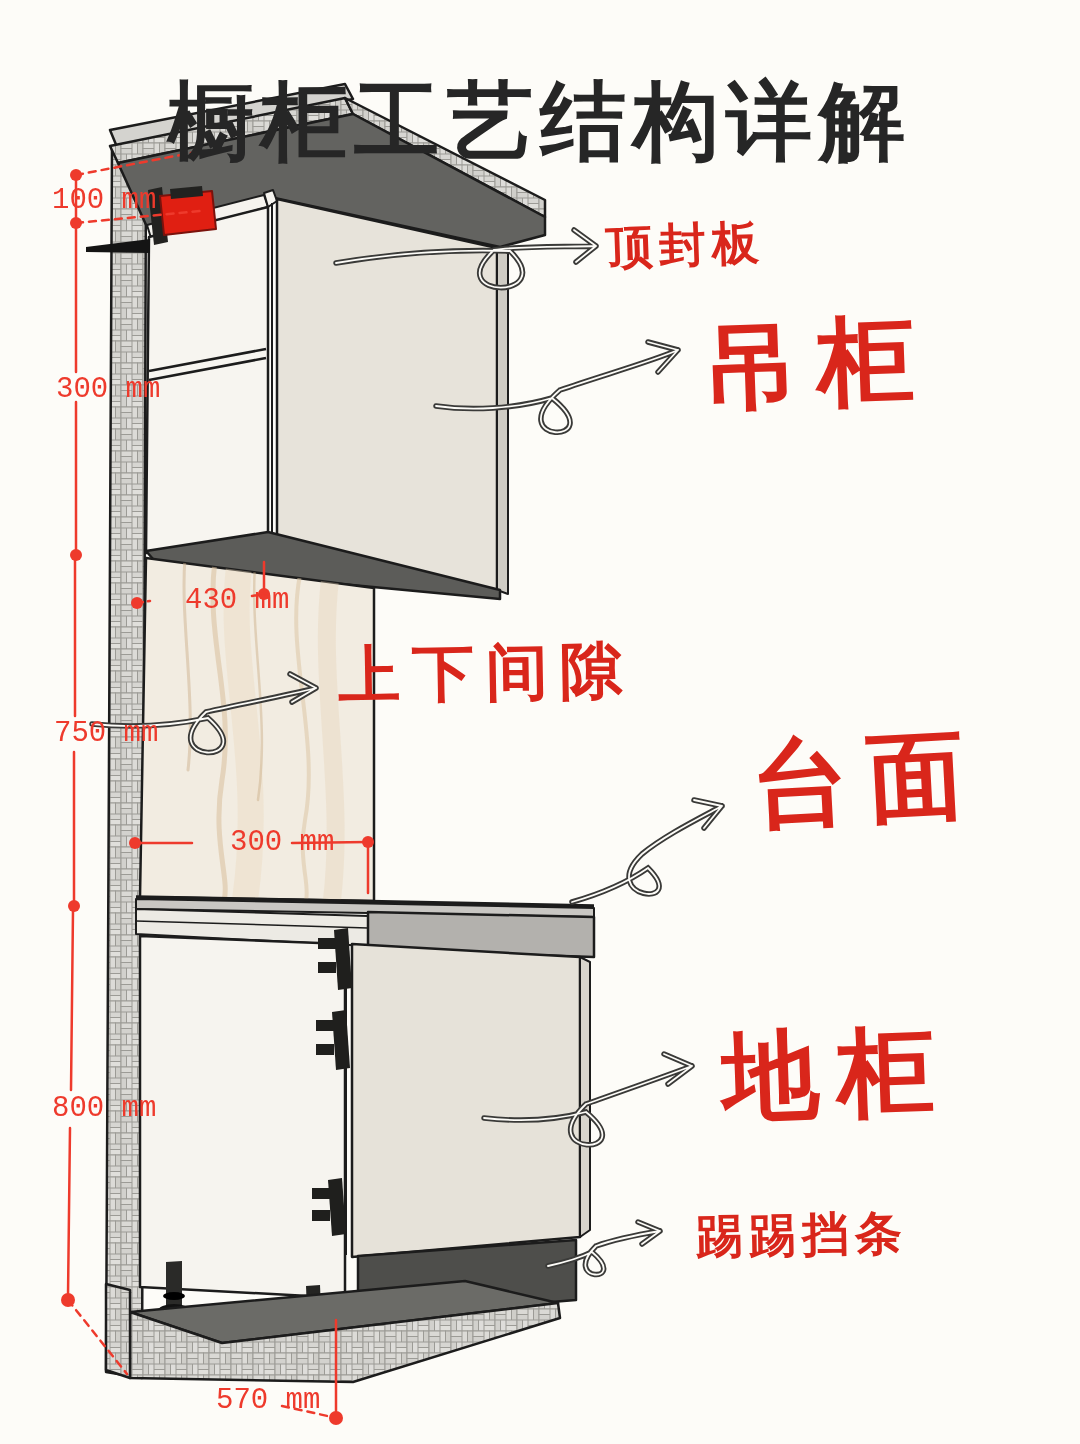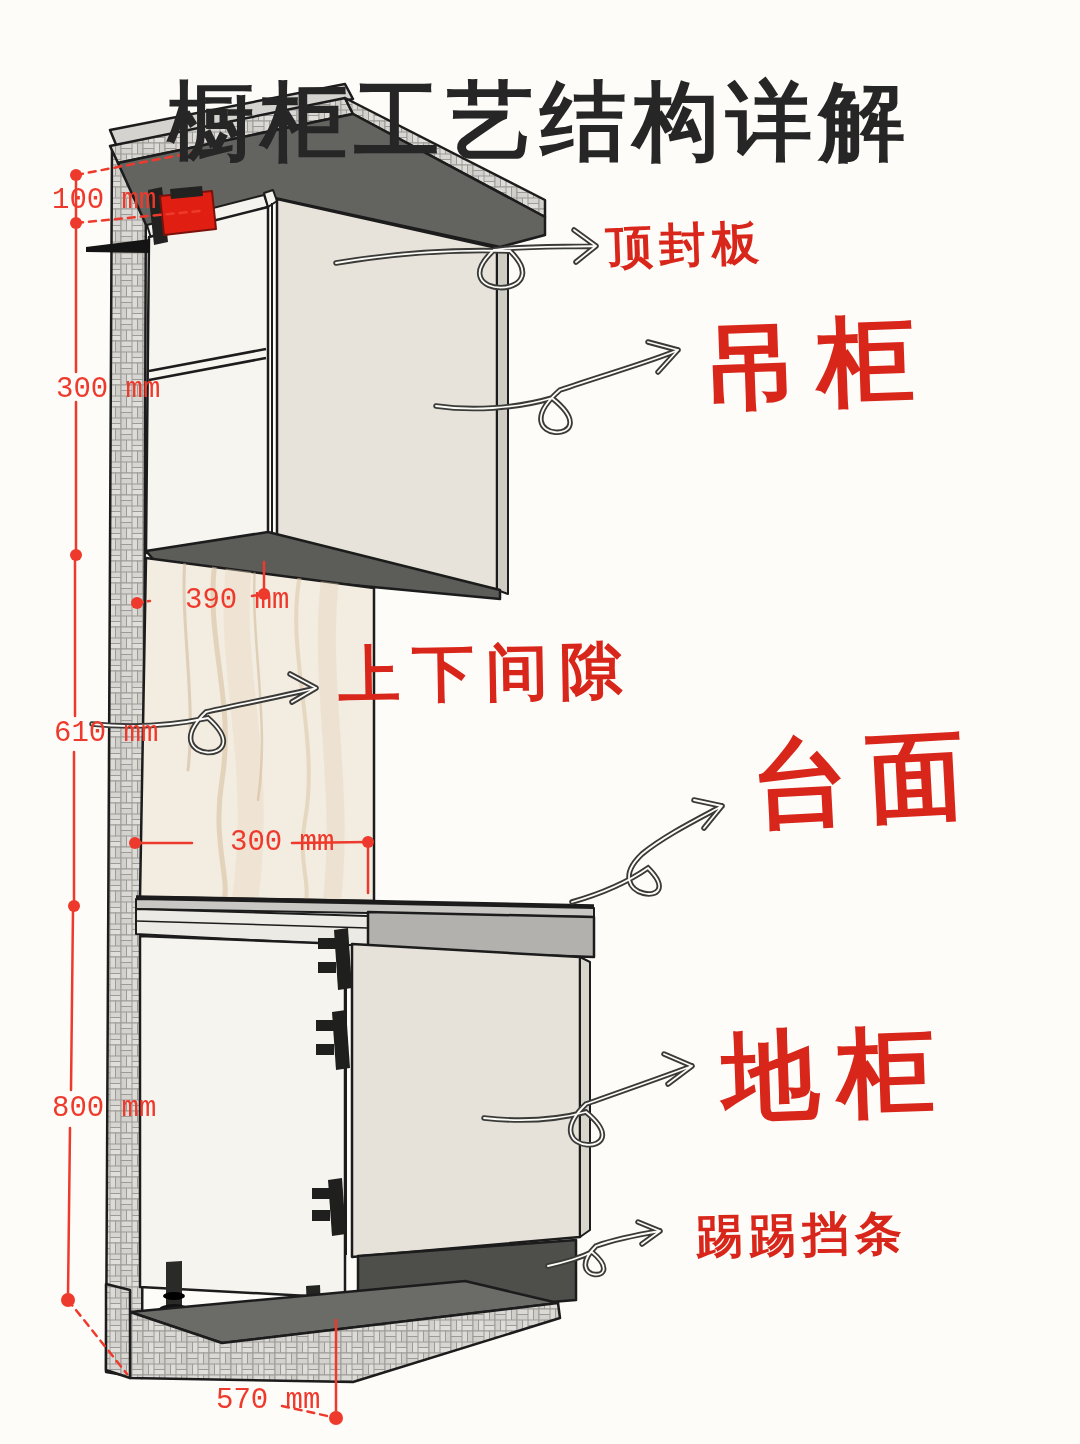--- a/index.html
+++ b/index.html
@@ -195,22 +195,22 @@
         <path d="M484,1118 C520,1122 556,1120 586,1112 C642,1158 532,1156 586,1104 C620,1092 660,1078 692,1066 M692,1066 L664,1054 M692,1066 L668,1084"></path>
         <path d="M548,1266 C566,1262 580,1258 592,1252 C630,1284 560,1282 596,1246 C618,1238 642,1234 660,1231 M660,1231 L638,1222 M660,1231 L642,1244"></path>
       </g>
     </g>
   </svg>
 
   <h1 class="title">橱柜工艺结构详解</h1>
 
   <div class="dim" style="left:20px;top:186px;">100 mm</div>
   <div class="dim" style="left:24px;top:375px;">300 mm</div>
-  <div class="dim" style="left:153px;top:586px;">390 mm</div>
-  <div class="dim" style="left:22px;top:719px;">610 mm</div>
+  <div class="dim" style="left:153px;top:586px;">430 mm</div>
+  <div class="dim" style="left:22px;top:719px;">750 mm</div>
   <div class="dim" style="left:198px;top:828px;">300 mm</div>
   <div class="dim" style="left:20px;top:1094px;">800 mm</div>
   <div class="dim" style="left:184px;top:1386px;">570 mm</div>
 
   <div class="plabel small r-2" style="left:606px;top:222px;">顶封板</div>
   <div class="plabel big r-2" style="left:702px;top:315px;">吊柜</div>
   <div class="plabel med r-1" style="left:338px;top:642px;">上下间隙</div>
   <div class="plabel big r-3" style="left:752px;top:732px;">台面</div>
   <div class="plabel big r-2" style="left:722px;top:1026px;">地柜</div>
   <div class="plabel small r-1" style="left:696px;top:1212px;">踢踢挡条</div>

